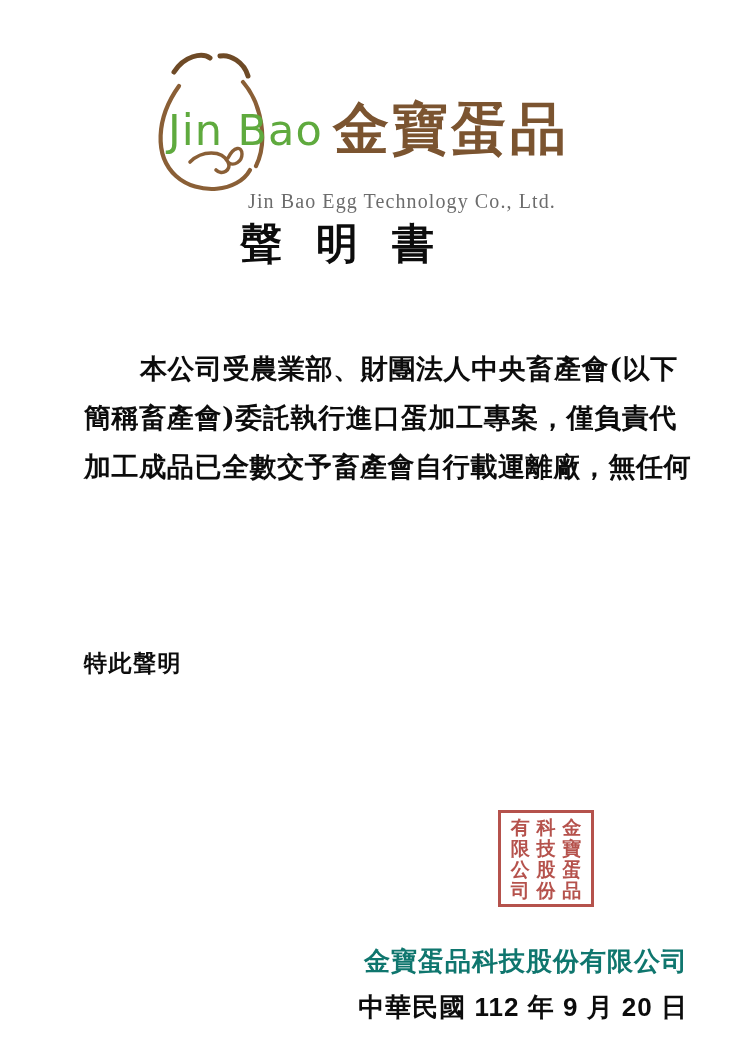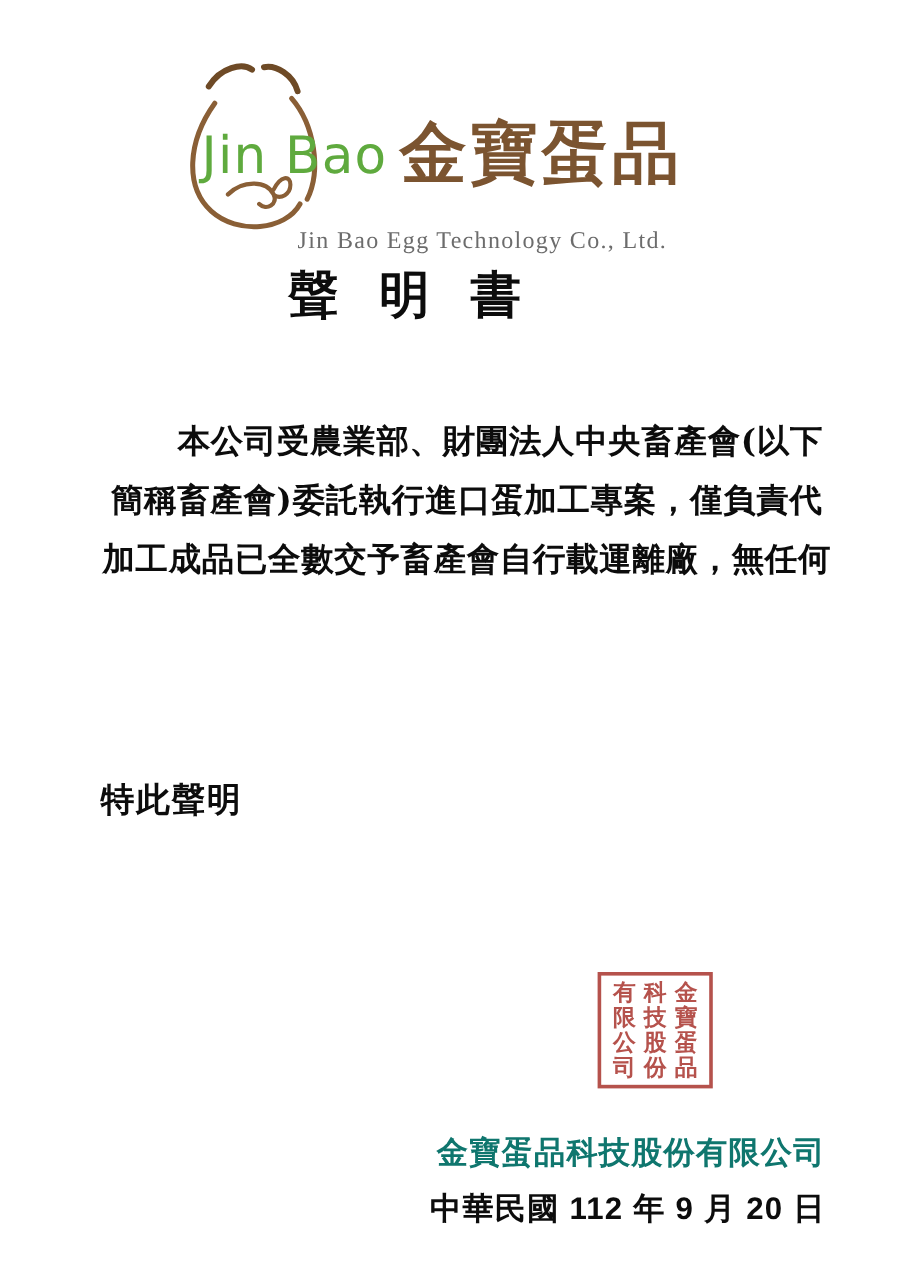--- a/index.html
+++ b/index.html
@@ -85,21 +85,21 @@
     white-space: nowrap;
   }
 
   
   .doc-title {
     position: absolute;
     left: 0;
     top: 218px;
     width: 674px;
     text-align: center;
-    font-family: Liberation Serif, serif;
+    font-family: Liberation Mono, monospace;
     font-size: 42px;
     font-weight: 700;
     letter-spacing: 34px;
     text-indent: 34px;
     color: #0c0c0c;
     line-height: 58px;
   }
 
   
   .body-block {
@@ -110,31 +110,30 @@
   }
 
   .body-line {
     font-family: "DejaVu Serif", "Liberation Serif", serif;
     font-size: 27px;
     font-weight: 600;
     color: #0c0c0c;
     line-height: 49px;
     letter-spacing: 0.6px;
     white-space: nowrap;
-    text-align: center;
   }
   .body-line.indent { padding-left: 56px; }
 
   
   .closing {
     position: absolute;
     left: 84px;
     top: 648px;
     font-family: "DejaVu Serif", "Liberation Serif", serif;
-    font-size: 28px;
+    font-size: 23px;
     font-weight: 600;
     color: #0c0c0c;
     letter-spacing: 1.5px;
     white-space: nowrap;
   }
 
   
   .seal {
     position: absolute;
     left: 498px;

